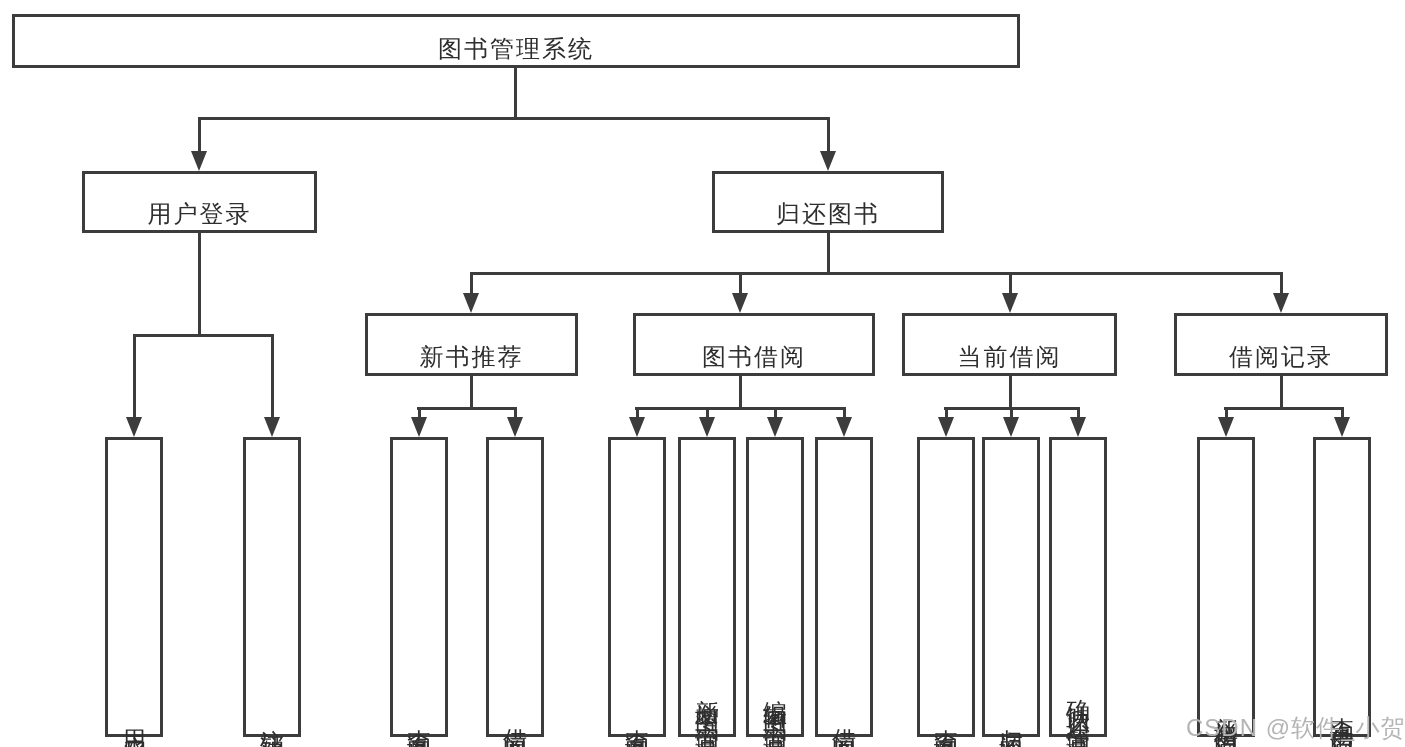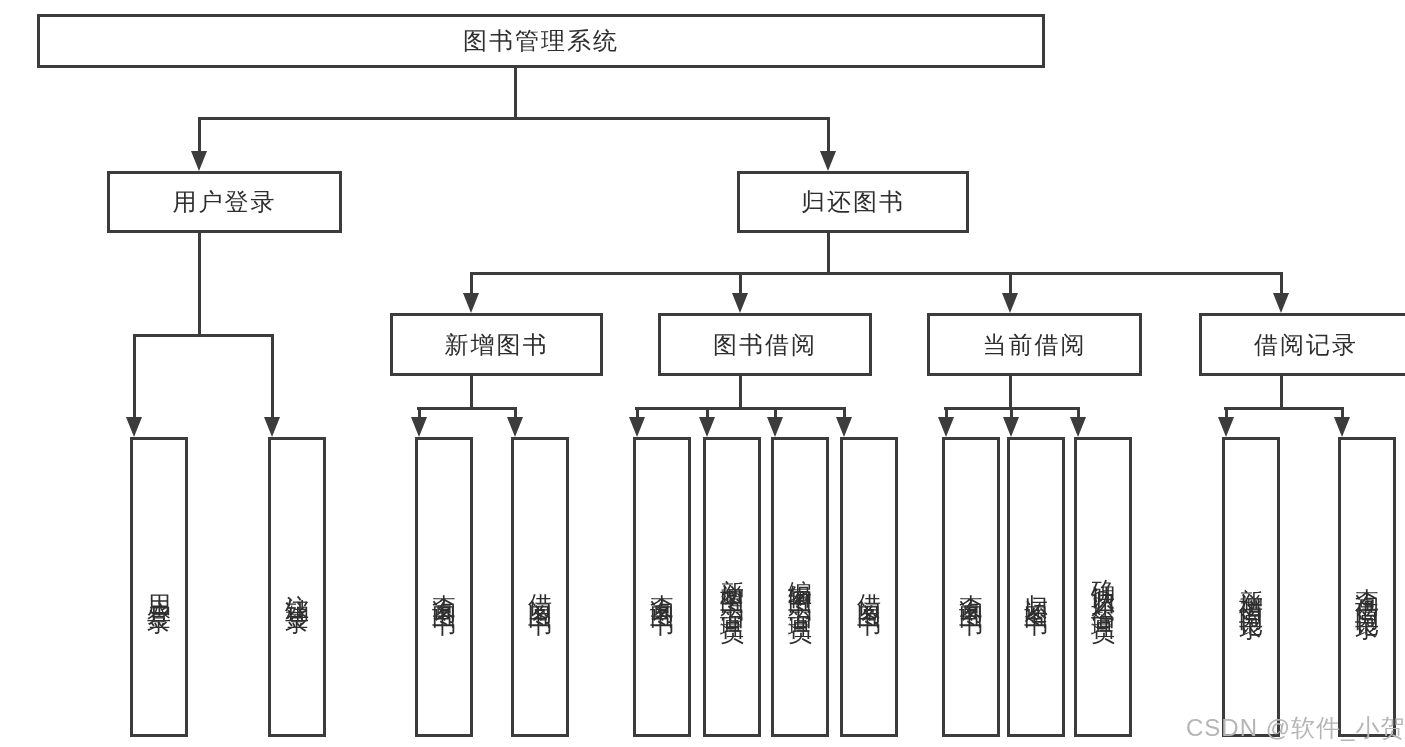--- a/index.html
+++ b/index.html
@@ -2,21 +2,21 @@
 <html><head>
 <meta charset="utf-8">
 <style>
   html,body{margin:0;padding:0;background:#ffffff;}
   .canvas{
     position:relative;width:1405px;height:747px;background:#ffffff;overflow:hidden;
     font-family:"Liberation Sans","DejaVu Sans",sans-serif;color:#2e2e2e;
   }
   .box{
     position:absolute;box-sizing:border-box;border:3px solid #3c3c3c;background:#ffffff;
-    display:flex;align-items:center;justify-content:center;margin-left:25px;
+    display:flex;align-items:flex-end;justify-content:center;
   }
   .hbox{font-size:24px;letter-spacing:2px;}
   .vbox{font-size:24px;letter-spacing:6px;}
   .vbox .lbl{writing-mode:vertical-rl;text-orientation:mixed;line-height:1;}
   .hbox .lbl{white-space:nowrap;}
   .ln{position:absolute;background:#3c3c3c;}
   .arr{
     position:absolute;width:0;height:0;
     border-left:8px solid transparent;border-right:8px solid transparent;
     border-top:20px solid #3c3c3c;
@@ -95,23 +95,23 @@
   </div>
 
   <div class="box hbox" style="left:82px;top:171px;width:235px;height:62px;">
     <span class="lbl">用户登录</span>
   </div>
   <div class="box hbox" style="left:712px;top:171px;width:232px;height:62px;">
     <span class="lbl">归还图书</span>
   </div>
 
   <div class="box hbox" style="left:365px;top:313px;width:213px;height:63px;">
-    <span class="lbl">新增图书</span>
+    <span class="lbl">新书推荐</span>
   </div>
-  <div class="box hbox" style="left:633px;top:313px;width:214px;height:63px;">
+  <div class="box hbox" style="left:633px;top:313px;width:242px;height:63px;">
     <span class="lbl">图书借阅</span>
   </div>
   <div class="box hbox" style="left:1174px;top:313px;width:214px;height:63px;">
     <span class="lbl">借阅记录</span>
   </div>
   <div class="box hbox" style="left:902px;top:313px;width:215px;height:63px;">
     <span class="lbl">当前借阅</span>
   </div>
 
   <div class="box vbox" style="left:105px;top:437px;width:58px;height:300px;">

